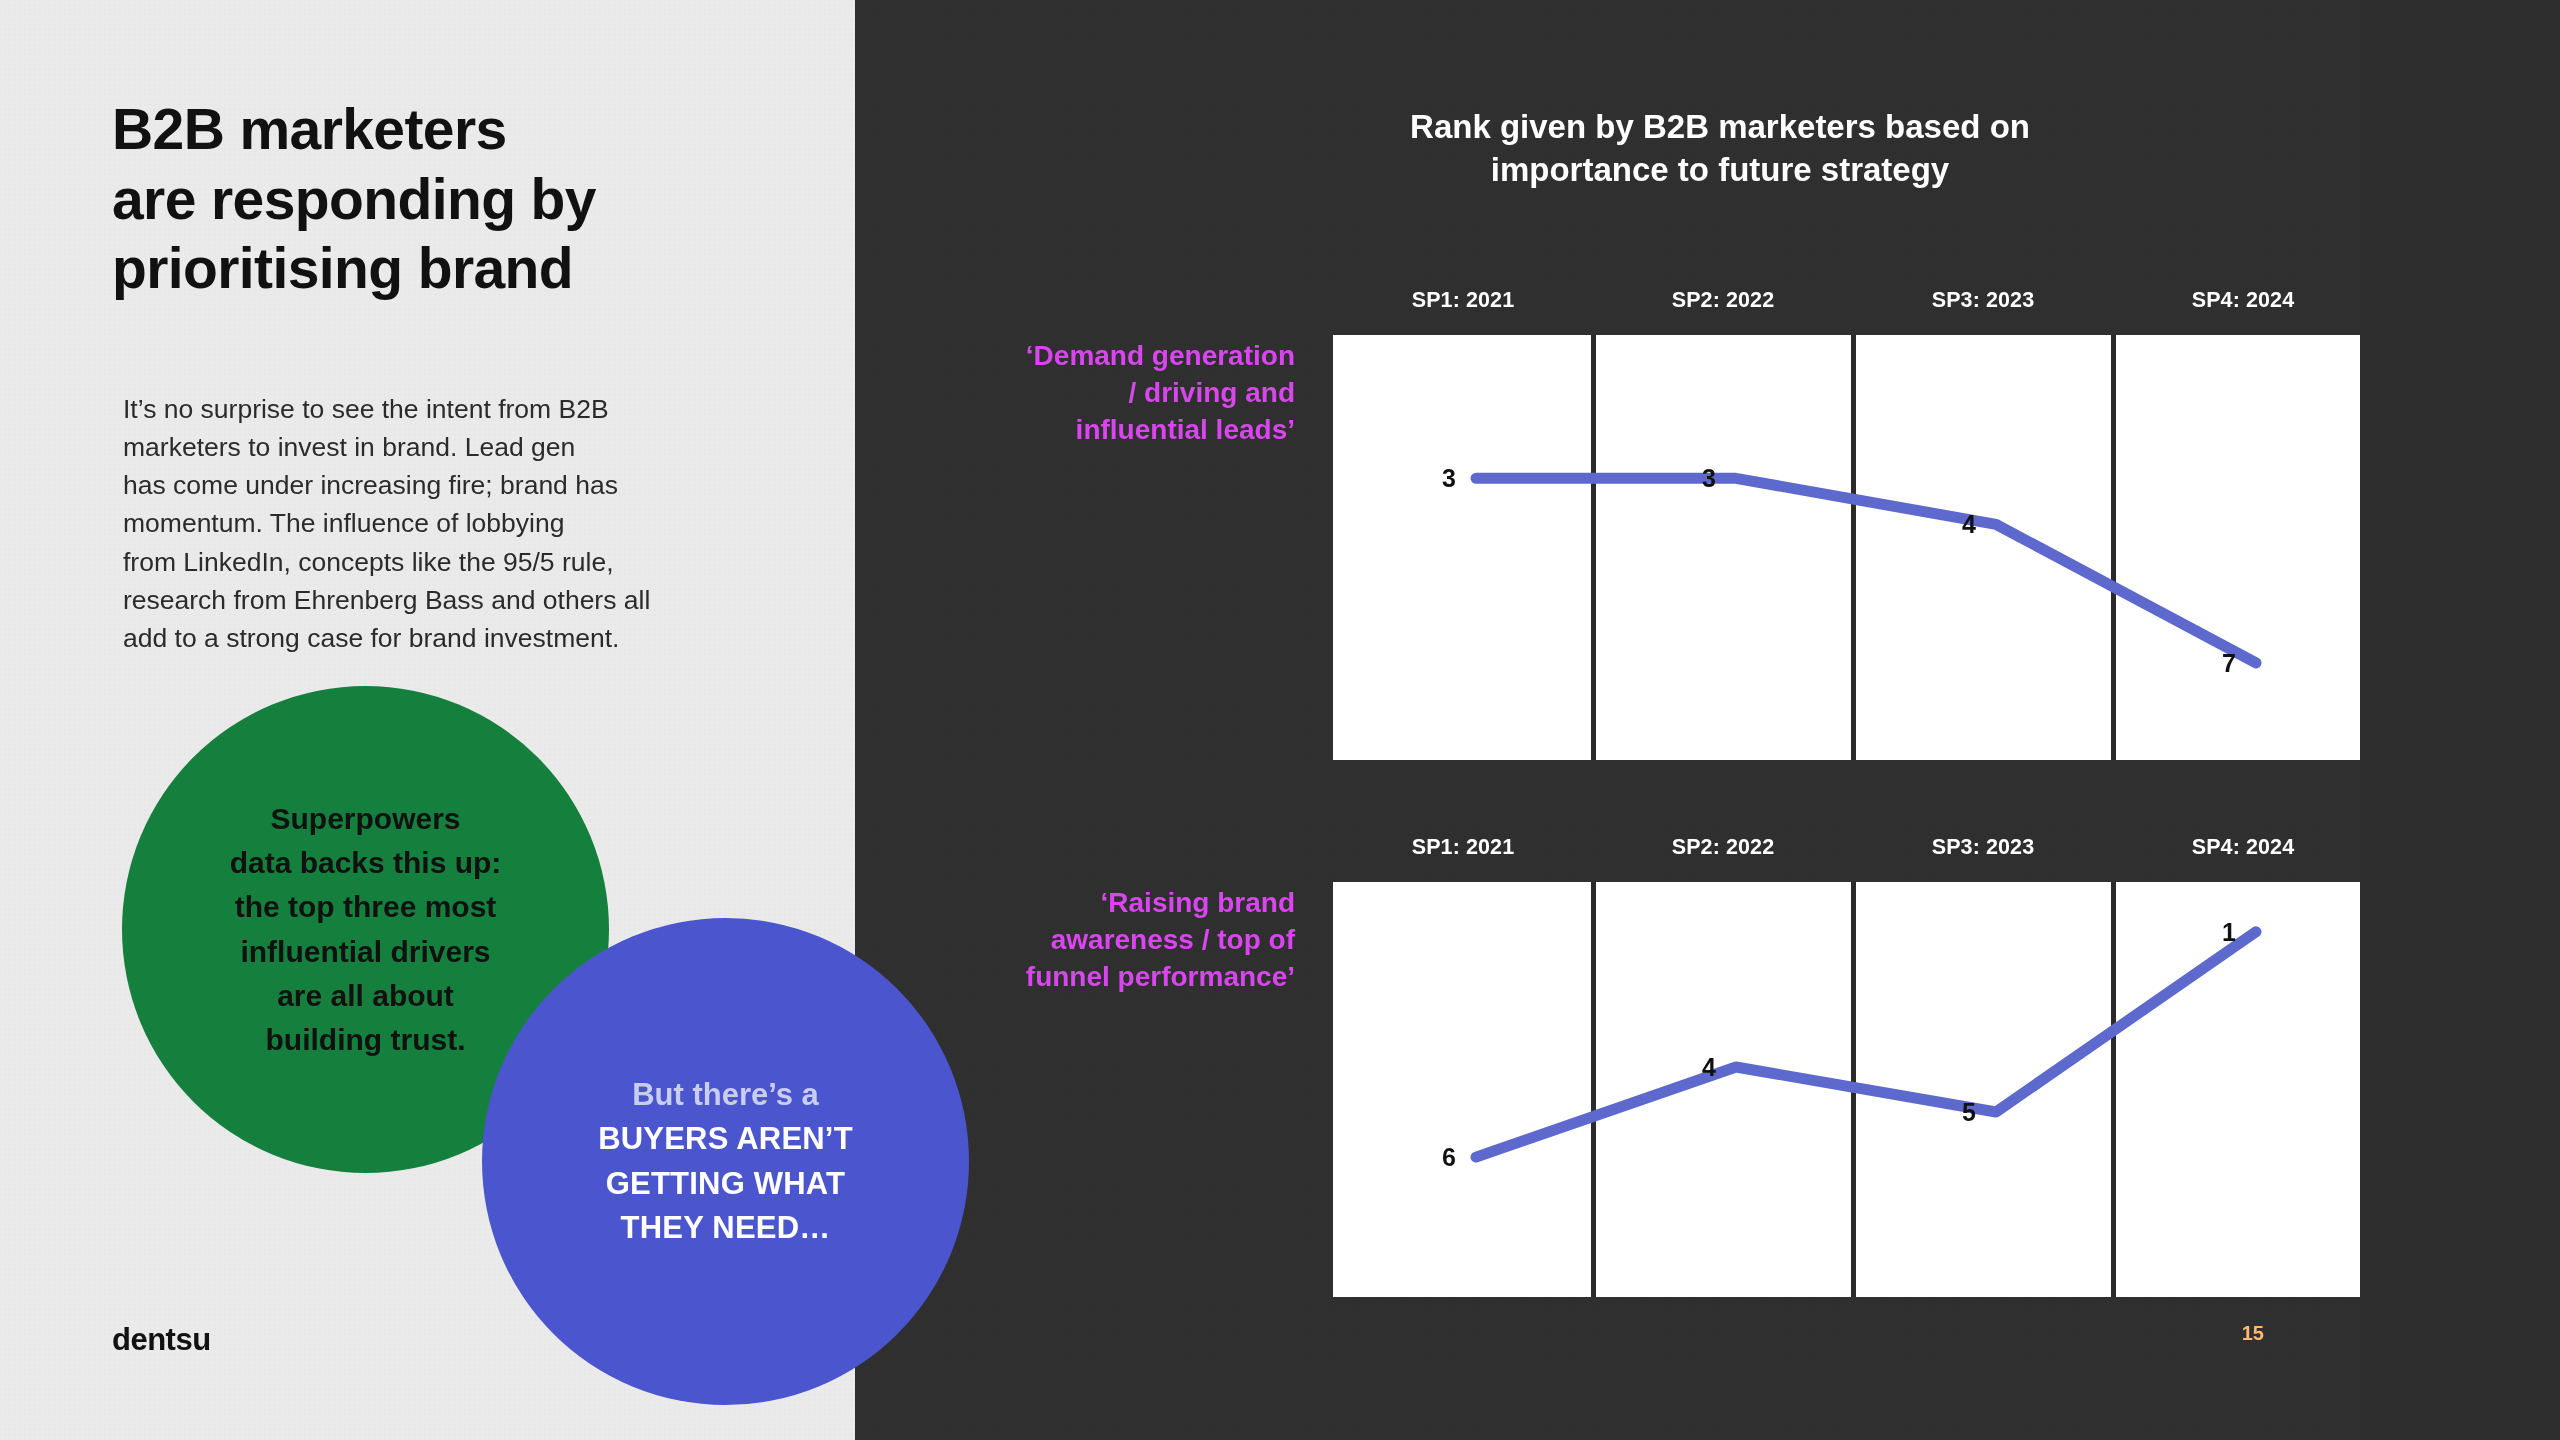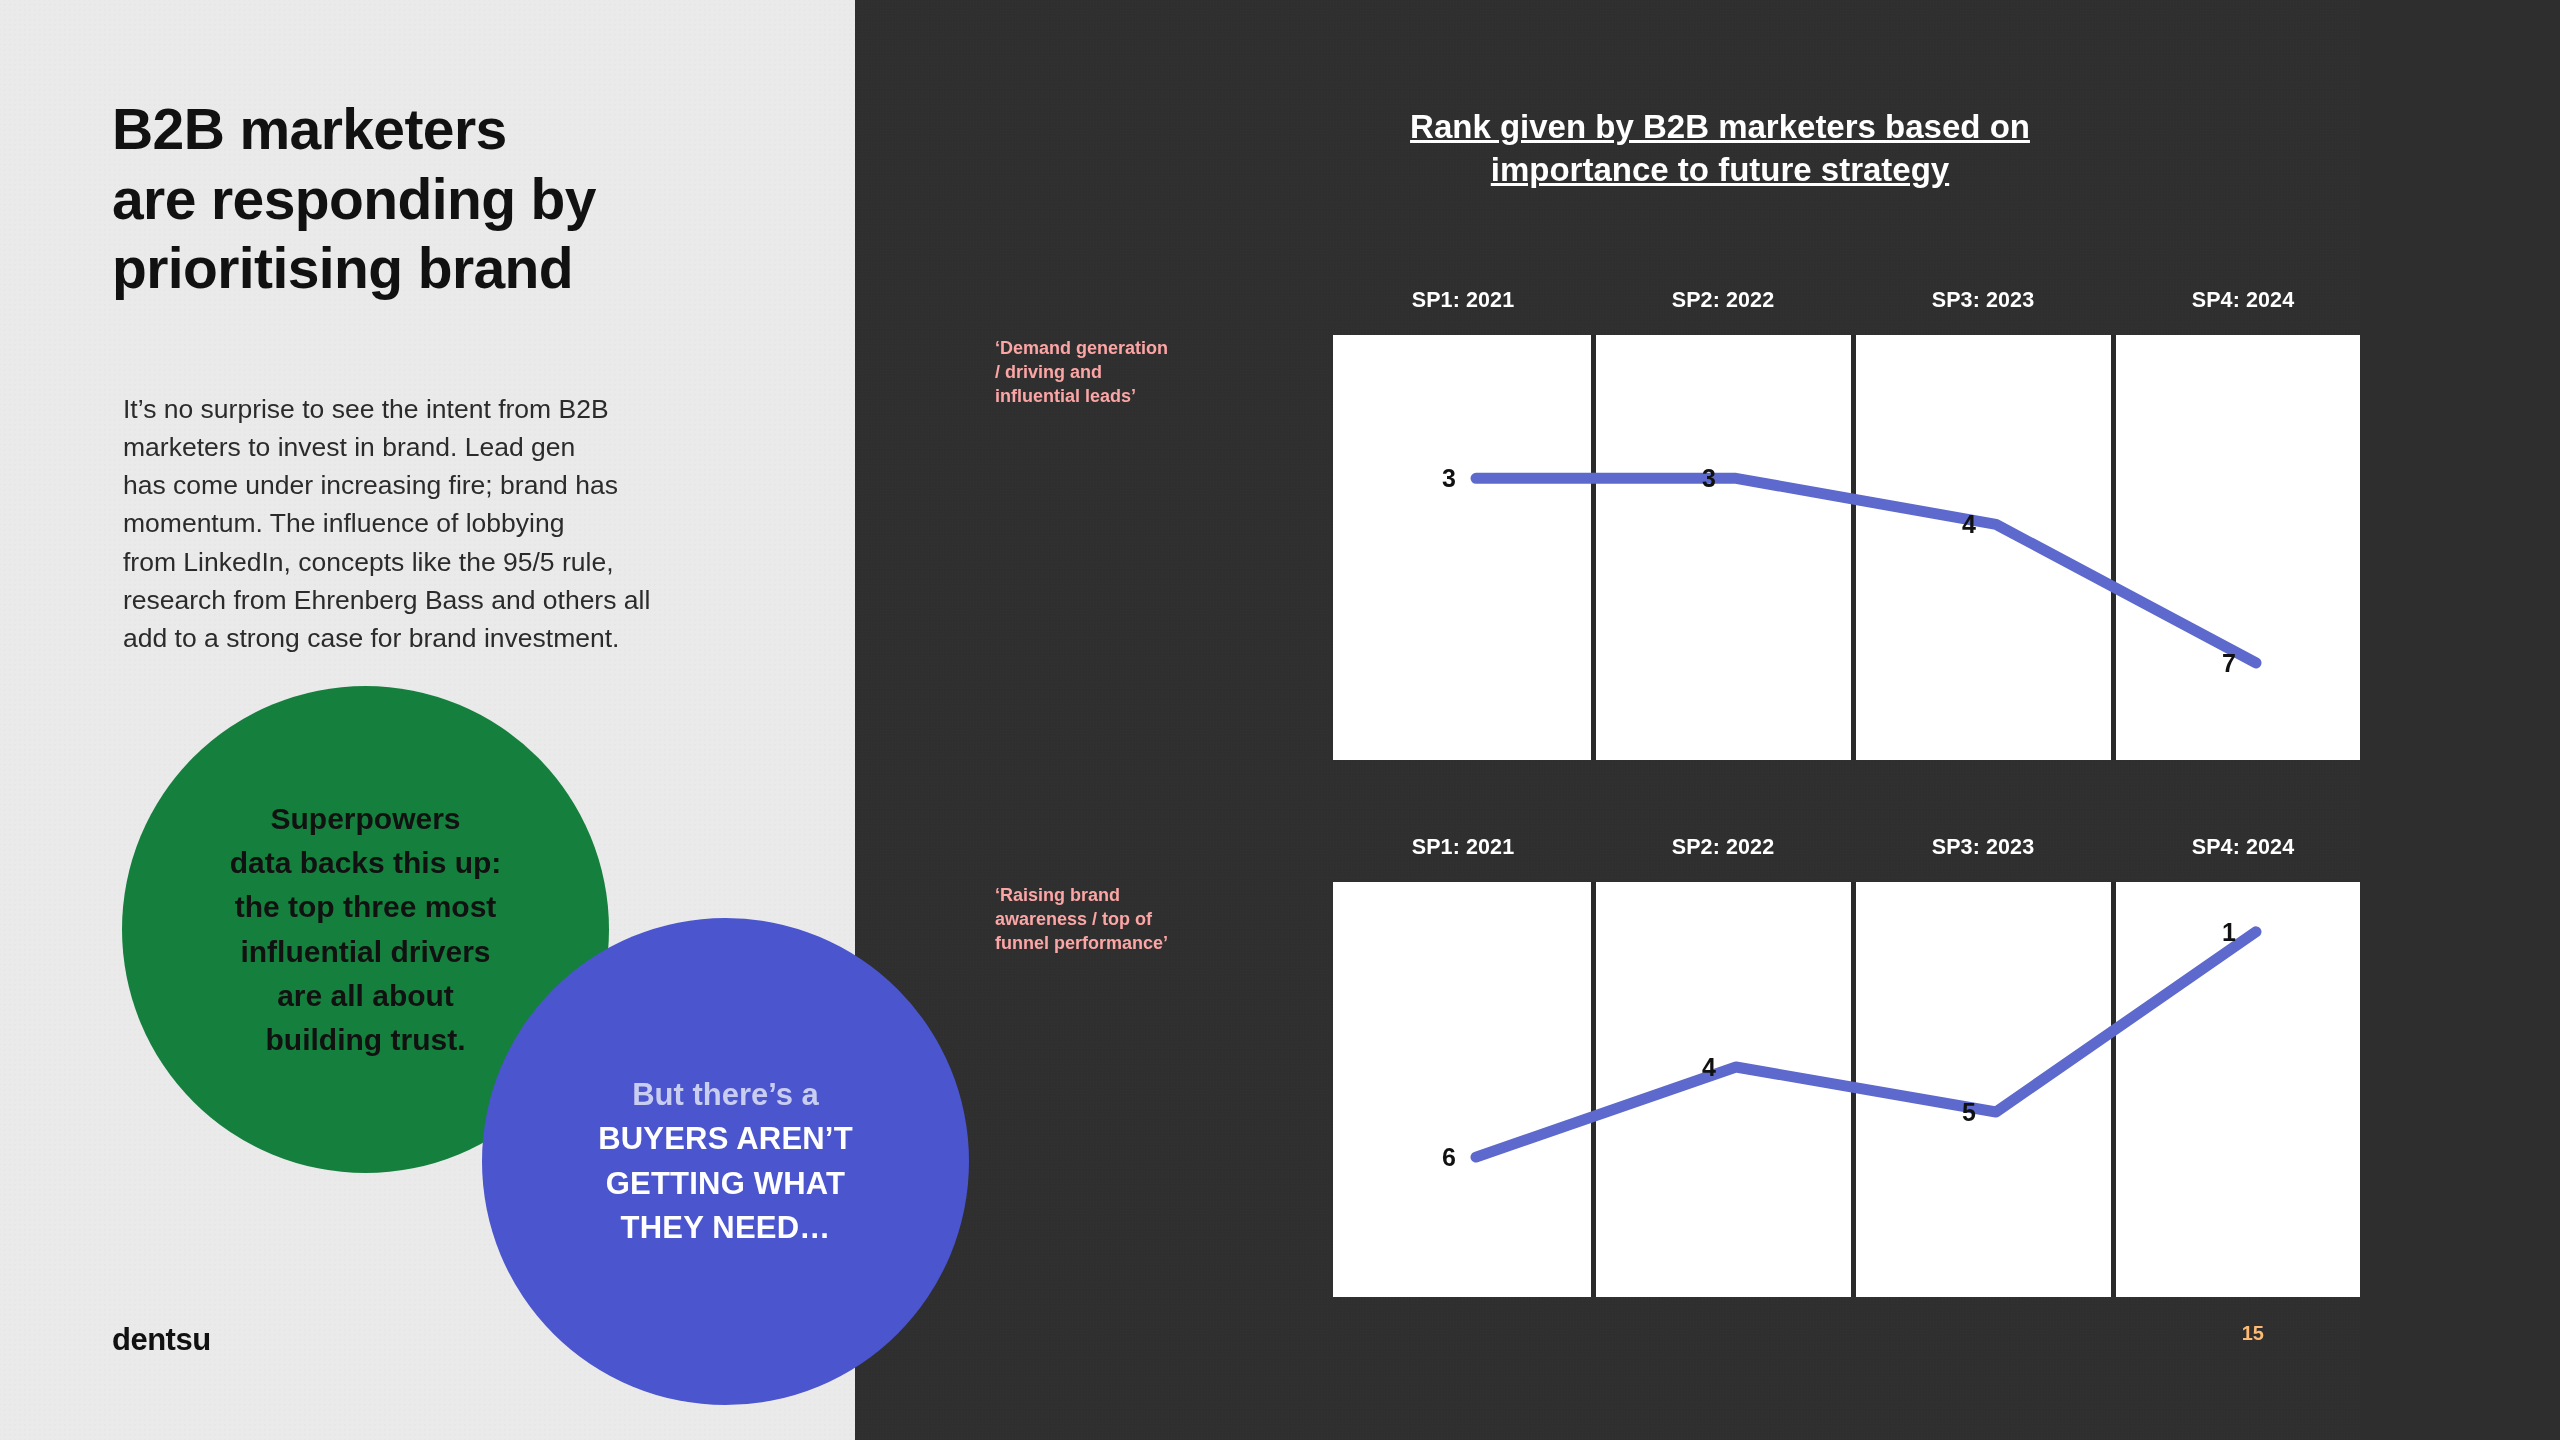--- a/index.html
+++ b/index.html
@@ -77,40 +77,40 @@
   .page-num{
     position:absolute;right:96px;top:1322px;
     font-size:20px;font-weight:700;color:#fdba74;
   }
 
   
   .chart-title{
     position:absolute;left:1180px;top:105px;width:1080px;text-align:center;
     font-size:33px;line-height:1.31;font-weight:800;color:#ffffff;
   }
-  .chart-title span{display:block;text-decoration:underline;}
+  .chart-title span{display:block;}
 
   .chart-block{position:absolute;}
   .chart-block.top{left:1333px;top:335px;width:1040px;height:425px;}
   .chart-block.bottom{left:1333px;top:882px;width:1040px;height:415px;}
 
   .col-headers{
     position:absolute;left:1333px;width:1040px;height:36px;
     display:flex;
   }
   .col-headers.top{top:288px;}
   .col-headers.bottom{top:835px;}
   .col-headers .ch{
     flex:1;text-align:center;font-size:21.5px;font-weight:800;color:#ffffff;
     letter-spacing:.1px;
   }
 
   .side-label{
-    position:absolute;width:300px;
-    font-size:18px;line-height:1.33;font-weight:800;color:#fca5a5;
+    position:absolute;width:300px;text-align:right;
+    font-size:28px;line-height:1.33;font-weight:800;color:#d946ef;
   }
   .side-label.top{left:995px;top:337px;}
   .side-label.bottom{left:995px;top:884px;}
   .side-label span{display:block;}
 
   .plot{
     position:absolute;inset:0;background:#ffffff;overflow:hidden;
   }
   .plot .vdiv{
     position:absolute;top:0;bottom:0;width:5px;background:#2a2a2a;

